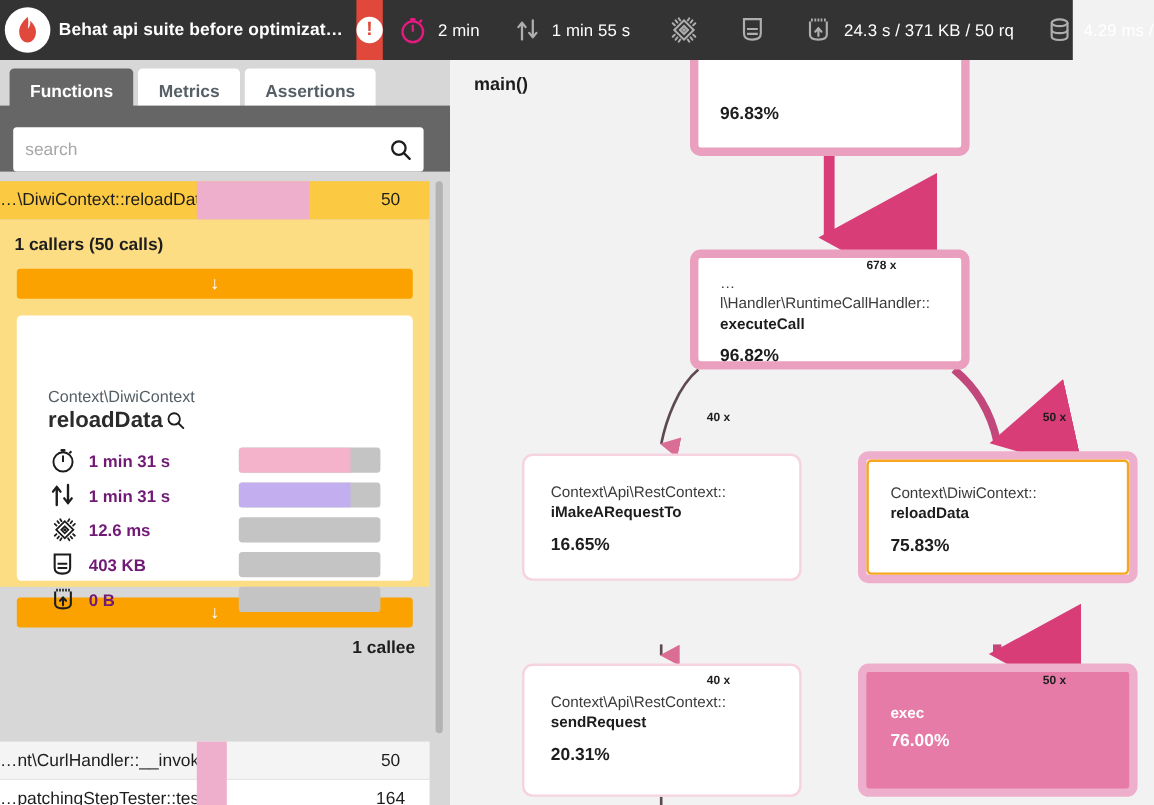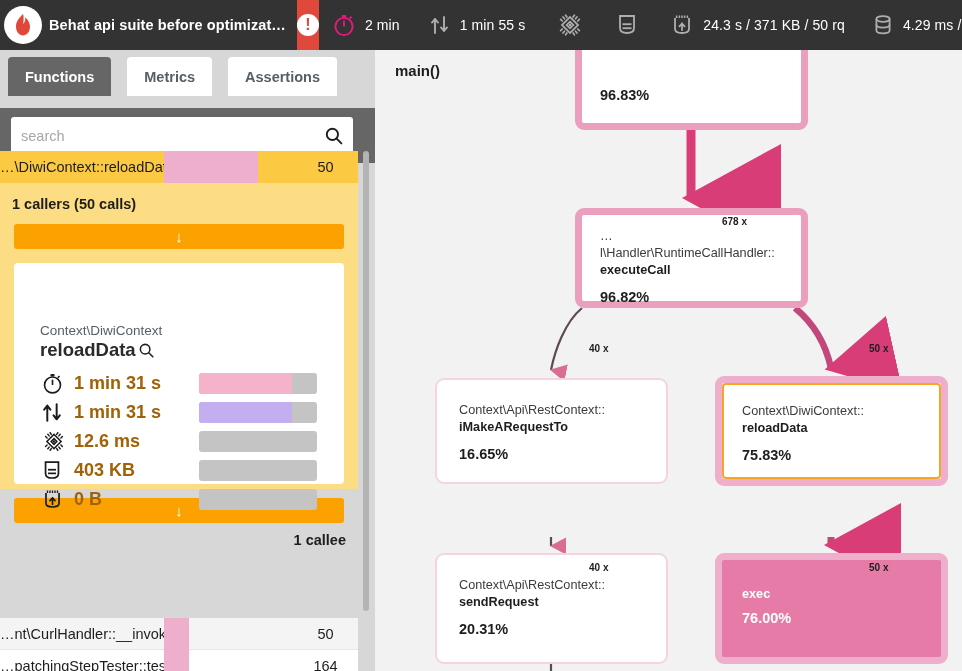--- a/index.html
+++ b/index.html
@@ -6,21 +6,21 @@
   html, body {
     width: 962px; height: 671px;
     overflow: hidden;
     font-family: "Liberation Sans", sans-serif;
     background: #f2f2f2;
   }
 
   
   #header {
     position: absolute; top: 0; left: 0;
-    width: 962px; height: 50px;
+    width: 894px; height: 50px;
     background: #333333;
     display: flex; align-items: center;
     color: #ffffff;
   }
   .logo-wrap {
     width: 48px; height: 48px;
     display: flex; align-items: center; justify-content: center;
     margin-left: 4px;
   }
   .logo-circle {
@@ -73,29 +73,29 @@
     padding-left: 8px;
   }
   .tab {
     height: 39px;
     padding: 12px 17px;
     display: flex; align-items: center;
     font-size: 14.5px; font-weight: bold;
     color: #555f66;
     background: #ffffff;
     border-radius: 4px 4px 0 0;
-    margin-right: 16px;
+    margin-right: 4px;
   }
   .tab.active { background: #666666; color: #ffffff; }
 
   .searchbar {
-    position: absolute; top: 58px; left: 0;
+    position: absolute; top: 38px; left: 0;
     width: 375px; height: 55px;
     background: #666666;
-    display: flex; align-items: center;
+    display: flex; align-items: flex-end;
   }
   .searchbox {
     margin-left: 11px;
     width: 342px; height: 37px;
     background: #ffffff;
     border-radius: 3px;
     display: flex; align-items: center;
     position: relative;
   }
   .searchbox input {
@@ -159,21 +159,21 @@
     font-size: 18.5px; font-weight: bold; color: #2b2b2b;
     display: flex; align-items: center; gap: 2px;
     margin-top: 1px; margin-bottom: 8px;
   }
   .m-row {
     display: flex; align-items: center;
     height: 29px;
   }
   .m-icon { width: 34px; display: flex; align-items: center; justify-content: flex-start; }
   .m-val {
-    width: 125px; font-size: 18px; font-weight: bold; color: #a16207;
+    width: 125px; font-size: 14px; font-weight: bold; color: #701a75;
   }
   .m-track {
     width: 118px; height: 21px; background: #c4c4c4;
     border-radius: 3px; position: relative; overflow: hidden;
   }
   .m-fill { position: absolute; left:0; top:0; height: 21px; }
   .callee-label {
     text-align: right; padding-right: 12px; margin-top: 9px;
     font-size: 14.5px; font-weight: bold; color: #1d1d1d;
   }

